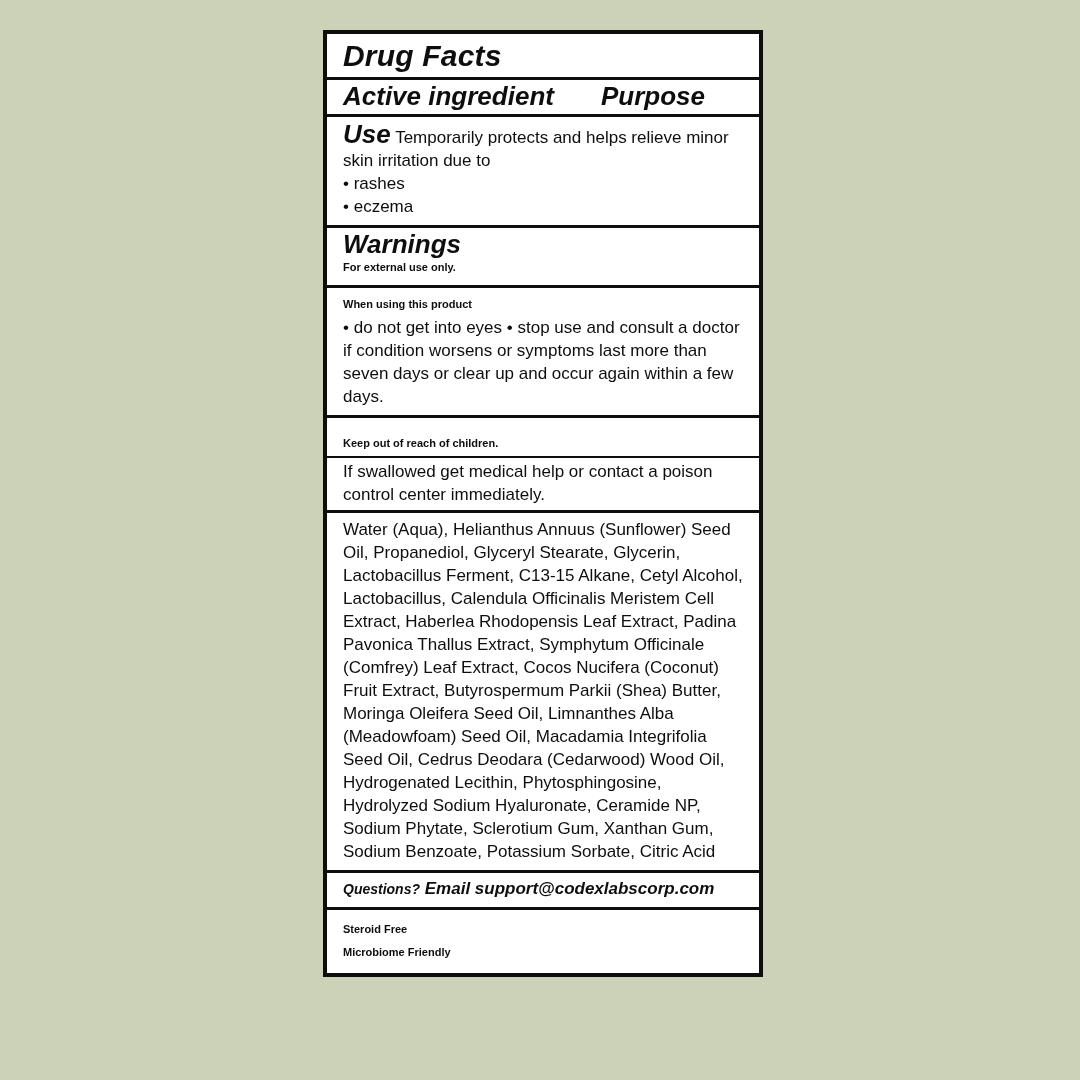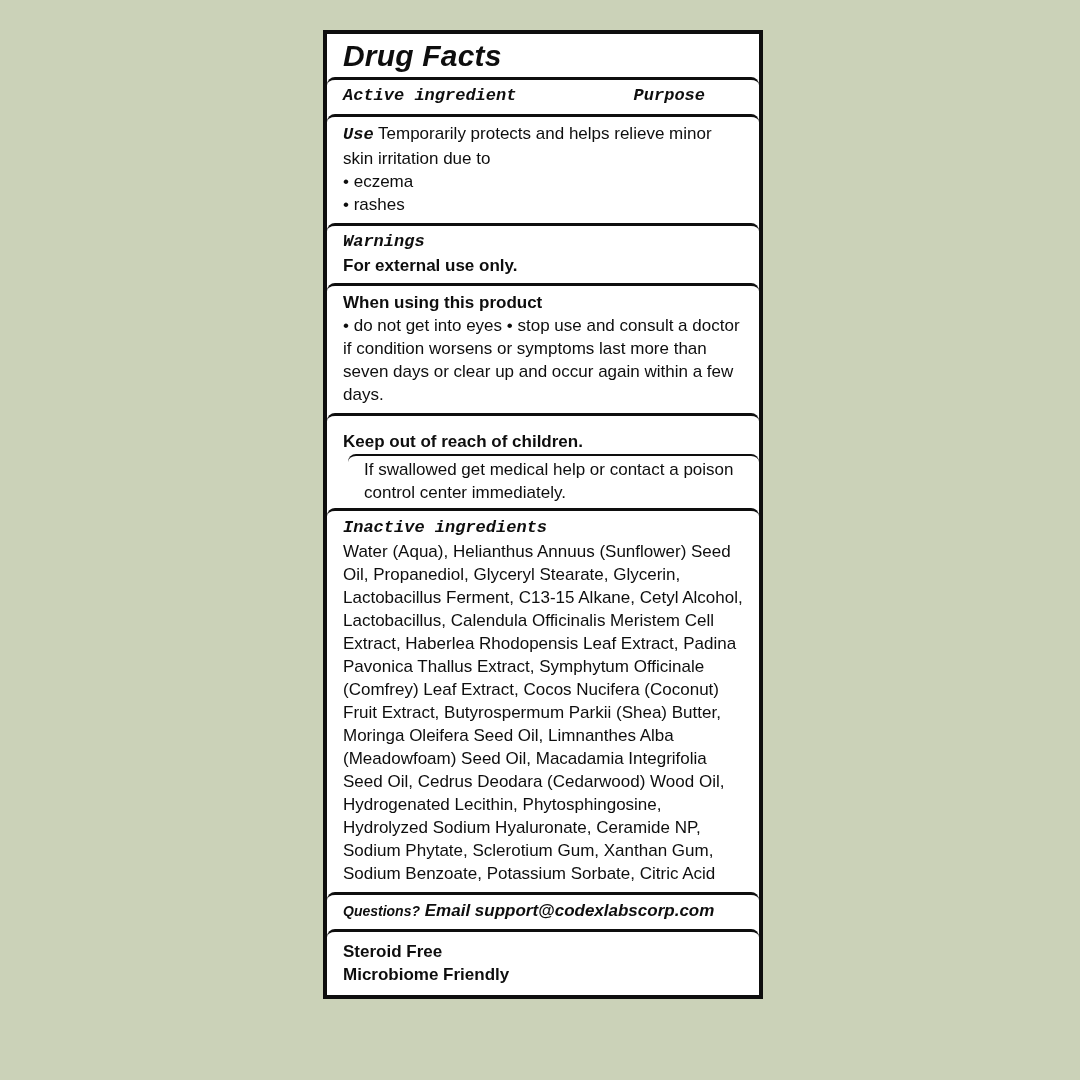--- a/index.html
+++ b/index.html
@@ -20,49 +20,47 @@
     left: 323px;
     top: 30px;
     width: 440px;
     box-sizing: border-box;
     background: #ffffff;
     border: 4px solid #0e0e0e;
   }
   .section {
     border-top: 3px solid #0e0e0e;
     padding: 4px 14px 6px 16px;
-    border-radius: 8px;
   }
   .section.first {
     border-top: none;
   }
   .section.thin-top {
     border-top: 2px solid #0e0e0e;
   }
   p {
     margin: 0;
     font-size: 17px;
     line-height: 23px;
   }
   .title {
     font-size: 30px;
     line-height: 36px;
     font-weight: bold;
     font-style: italic;
     letter-spacing: 0.2px;
   }
   .h-italic {
-    font-size: 17px;
+    font-size: 26px;
     line-height: 24px;
     font-weight: bold;
     font-style: italic;
-    font-family: Liberation Mono, monospace;
   }
   .h-bold {
-    font-size: 17px;
+    font-size: 11px;
     line-height: 23px;
     font-weight: bold;
   }
   .bolditalic {
     font-weight: bold;
     font-style: italic;
   }
   .heading-row {
     display: flex;
     justify-content: space-between;
@@ -79,21 +77,20 @@
   .q-line2 {
     display: block;
   }
   .sec-keep {
     padding-top: 14px;
     padding-bottom: 1px;
   }
   .sec-swallowed {
     padding-top: 2px;
     padding-bottom: 4px;
-    margin-left: 21px;
   }
   .sec-use, .sec-when, .sec-inactive {
     padding-top: 5px;
     padding-bottom: 7px;
   }
   .sec-footer {
     padding-top: 8px;
     padding-bottom: 9px;
   }
 </style>
@@ -108,22 +105,22 @@
 
   <div class="section">
     <div class="heading-row">
       <span class="h-italic">Active ingredient</span>
       <span class="h-italic purpose">Purpose</span>
     </div>
   </div>
 
   <div class="section sec-use">
     <p><span class="h-italic">Use</span> <span>Temporarily protects and helps relieve minor skin irritation due to</span></p>
+    <p>• rashes</p>
     <p>• eczema</p>
-    <p>• rashes</p>
   </div>
 
   <div class="section">
     <p class="h-italic">Warnings</p>
     <p class="h-bold">For external use only.</p>
   </div>
 
   <div class="section sec-when">
     <p class="h-bold">When using this product</p>
     <p>• do not get into eyes • stop use and consult a doctor if condition worsens or symptoms last more than seven days or clear up and occur again within a few days.</p>
@@ -132,21 +129,20 @@
   <div class="section sec-keep">
     <p class="h-bold">Keep out of reach of children.</p>
   </div>
 
   <div class="section thin-top sec-swallowed">
     <p>If swallowed get medical help or contact a poison control center immediately.</p>
   </div>
 
 
   <div class="section sec-inactive">
-    <p class="h-italic">Inactive ingredients</p>
     <p>Water (Aqua), Helianthus Annuus (Sunflower) Seed Oil, Propanediol, Glyceryl Stearate, Glycerin, Lactobacillus Ferment, C13-15 Alkane, Cetyl Alcohol, Lactobacillus, Calendula Officinalis Meristem Cell Extract, Haberlea Rhodopensis Leaf Extract, Padina Pavonica Thallus Extract, Symphytum Officinale (Comfrey) Leaf Extract, Cocos Nucifera (Coconut) Fruit Extract, Butyrospermum Parkii (Shea) Butter, Moringa Oleifera Seed Oil, Limnanthes Alba (Meadowfoam) Seed Oil, Macadamia Integrifolia Seed Oil, Cedrus Deodara (Cedarwood) Wood Oil, Hydrogenated Lecithin, Phytosphingosine, Hydrolyzed Sodium Hyaluronate, Ceramide NP, Sodium Phytate, Sclerotium Gum, Xanthan Gum, Sodium Benzoate, Potassium Sorbate, Citric Acid</p>
   </div>
 
   <div class="section">
     <p class="bolditalic"><span class="q-heading">Questions?</span> <span>Email support@codexlabscorp.com</span></p>
   </div>
 
   <div class="section sec-footer">
     <p class="h-bold">Steroid Free</p>
     <p class="h-bold">Microbiome Friendly</p>

